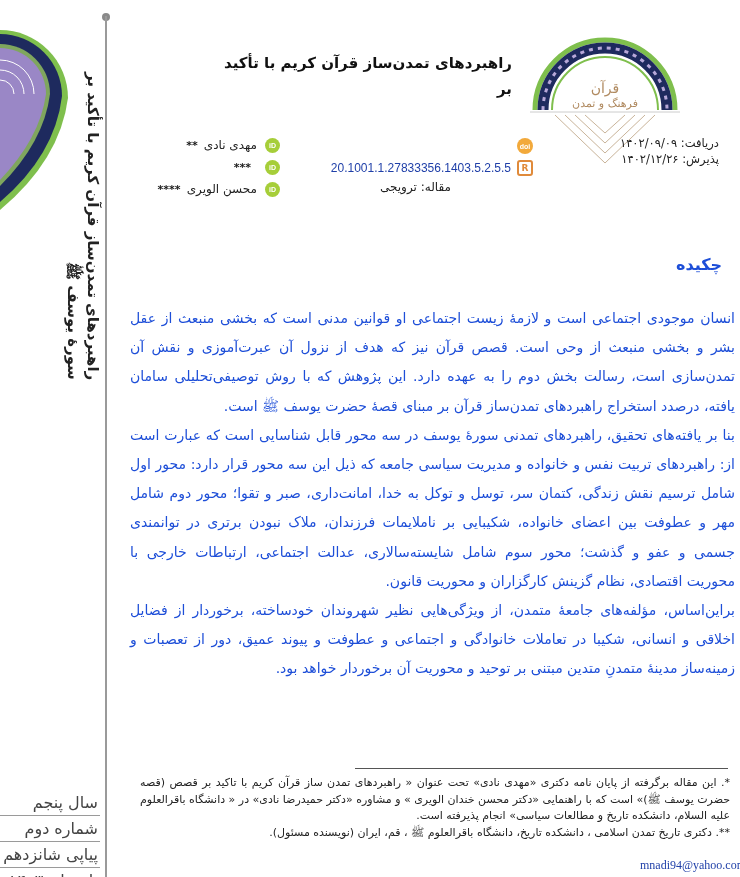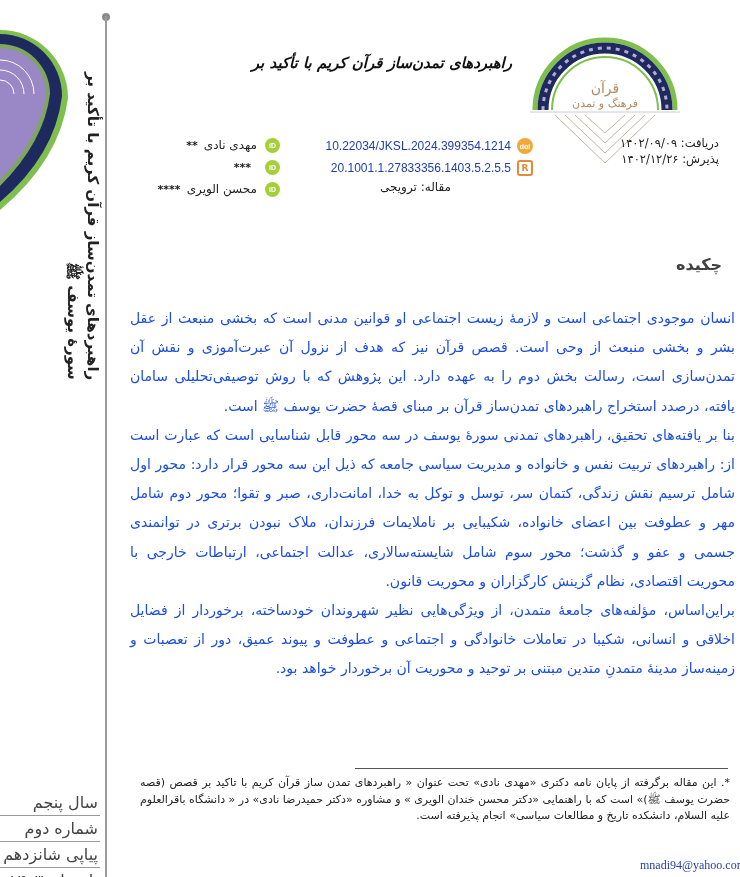--- a/index.html
+++ b/index.html
@@ -16,21 +16,21 @@
     font-size: 15px; font-weight: bold; color: #222;
     display: flex; align-items: center; justify-content: flex-start;
     font-family: "DejaVu Sans", sans-serif;
   }
   .issue-box { position: absolute; left: 0; top: 790px; width: 100px; direction: rtl; }
   .issue-row { font-size: 16px; color: #444; padding: 3px 2px 3px 0; border-bottom: 1px solid #9a9a9a; text-align: right; }
   .issue-row:last-child { border-bottom: none; }
 
   
   .title-block { position: absolute; right: 228px; top: 50px; width: 300px; direction: rtl; text-align: right; }
-  .title-line { font-size: 15px; font-weight: bold; color: #111; line-height: 26px; font-style: italic; }
+  .title-line { font-size: 15px; font-weight: bold; color: #111; line-height: 26px; }
   .title-star { font-weight: bold; margin-right: 8px; }
 
   .logo { position: absolute; left: 530px; top: 35px; width: 150px; height: 130px; }
 
   .dates { position: absolute; left: 620px; top: 135px; direction: rtl; font-size: 11.5px; color: #222; line-height: 16px; }
   .date-row { white-space: nowrap; }
 
   .id-block { position: absolute; left: 318px; top: 135px; width: 215px; direction: ltr; }
   .id-row { display: flex; align-items: center; justify-content: flex-end; height: 22px; }
   .id-text { color: #1f3fa8; font-size: 12px; font-family: "Liberation Sans", sans-serif; margin-right: 6px; }
@@ -38,21 +38,21 @@
   .isc-icon { width: 16px; height: 16px; border: 2px solid #e08a3a; border-radius: 3px; display: flex; align-items: center; justify-content: center; color: #e08a3a; font-size: 9px; font-weight: bold; }
   .article-type { position: absolute; left: 380px; top: 180px; direction: rtl; font-size: 12px; color: #222; }
 
   .authors { position: absolute; left: 140px; top: 134px; width: 140px; direction: rtl; }
   .author-row { display: flex; align-items: center; height: 22px; }
   .orcid-icon { width: 15px; height: 15px; border-radius: 50%; background: #a6ce39; color: #fff; font-size: 7px; font-weight: bold; display: flex; align-items: center; justify-content: center; margin-left: 8px; font-family: "Liberation Sans", sans-serif; flex-shrink: 0; }
   .author-name { font-size: 12px; color: #222; }
   .author-stars { font-size: 11px; font-weight: bold; margin-right: 6px; }
 
   
-  .abstract-heading { position: absolute; right: 18px; top: 255px; font-size: 16px; font-weight: bold; direction: rtl; color: #404040; }
+  .abstract-heading { position: absolute; right: 18px; top: 255px; font-size: 16px; font-weight: bold; direction: rtl; color: #1d4ed8; }
   .abstract-body { position: absolute; left: 130px; top: 304px; width: 605px; direction: rtl; text-align: justify; text-align-last: right; font-size: 14px; line-height: 29.2px; color: #1d4ed8; }
   .abstract-body p { text-align: justify; }
 
   
   .fn-rule { position: absolute; left: 355px; top: 768px; width: 373px; height: 1px; background: #555; }
   .footnotes { position: absolute; left: 140px; top: 775px; width: 590px; direction: rtl; text-align: justify; font-size: 11px; line-height: 16.5px; color: #222; }
   .fn-email { position: absolute; left: 640px; top: 858px; font-size: 12px; color: #1f3fa8; font-family: "Liberation Serif", serif; direction: ltr; }
 </style>
 </head>
 <body>
@@ -103,21 +103,20 @@
     <span>۱۴۰۲/۰۹/۰۹</span>
   </div>
   <div class="date-row">
     <span>پذیرش:</span>
     <span>۱۴۰۲/۱۲/۲۶</span>
   </div>
 </div>
 
 <div class="id-block">
   <div class="id-row">
-    <span class="id-text">10.22034/JKSL.2024.399354.1214</span>
     <span class="doi-icon">doi</span>
   </div>
   <div class="id-row">
     <span class="id-text">20.1001.1.27833356.1403.5.2.5.5</span>
     <span class="isc-icon">R</span>
   </div>
 </div>
 <div class="article-type">مقاله: ترویجی</div>
 
 <div class="authors">
@@ -140,14 +139,15 @@
 <div class="abstract-heading">چکیده</div>
 <div class="abstract-body">
   <p>انسان موجودی اجتماعی است و لازمۀ زیست اجتماعی او قوانین مدنی است که بخشی منبعث از عقل بشر و بخشی منبعث از وحی است. قصص قرآن نیز که هدف از نزول آن عبرت‌آموزی و نقش آن تمدن‌سازی است، رسالت بخش دوم را به عهده دارد. این پژوهش که با روش توصیفی‌تحلیلی سامان یافته، درصدد استخراج راهبردهای تمدن‌ساز قرآن بر مبنای قصۀ حضرت یوسف ﷺ است.</p>
   <p>بنا بر یافته‌های تحقیق، راهبردهای تمدنی سورۀ یوسف در سه محور قابل شناسایی است که عبارت است از: راهبردهای تربیت نفس و خانواده و مدیریت سیاسی جامعه که ذیل این سه محور قرار دارد: محور اول شامل ترسیم نقش زندگی، کتمان سر، توسل و توکل به خدا، امانت‌داری، صبر و تقوا؛ محور دوم شامل مهر و عطوفت بین اعضای خانواده، شکیبایی بر ناملایمات فرزندان، ملاک نبودن برتری در توانمندی جسمی و عفو و گذشت؛ محور سوم شامل شایسته‌سالاری، عدالت اجتماعی، ارتباطات خارجی با محوریت اقتصادی، نظام گزینش کارگزاران و محوریت قانون.</p>
   <p>براین‌اساس، مؤلفه‌های جامعۀ متمدن، از ویژگی‌هایی نظیر شهروندان خودساخته، برخوردار از فضایل اخلاقی و انسانی، شکیبا در تعاملات خانوادگی و اجتماعی و عطوفت و پیوند عمیق، دور از تعصبات و زمینه‌ساز مدینۀ متمدنِ متدین مبتنی بر توحید و محوریت آن برخوردار خواهد بود.</p>
 </div>
 
 <div class="fn-rule"></div>
 <div class="footnotes">
   <p>*. این مقاله برگرفته از پایان نامه دکتری «مهدی نادی» تحت عنوان « راهبردهای تمدن ساز قرآن کریم با تاکید بر قصص (قصه حضرت یوسف ﷺ)» است که با راهنمایی «دکتر محسن خندان الویری » و مشاوره «دکتر حمیدرضا نادی» در « دانشگاه باقرالعلوم علیه السلام، دانشکده تاریخ و مطالعات سیاسی» انجام پذیرفته است.</p>
+  <p>**. دکتری تاریخ تمدن اسلامی ، دانشکده تاریخ، دانشگاه باقرالعلوم ﷺ ، قم، ایران (نویسنده مسئول).</p>
 </div>
 <div class="fn-email">mnadi94@yahoo.com</div>
 
 </body></html>

